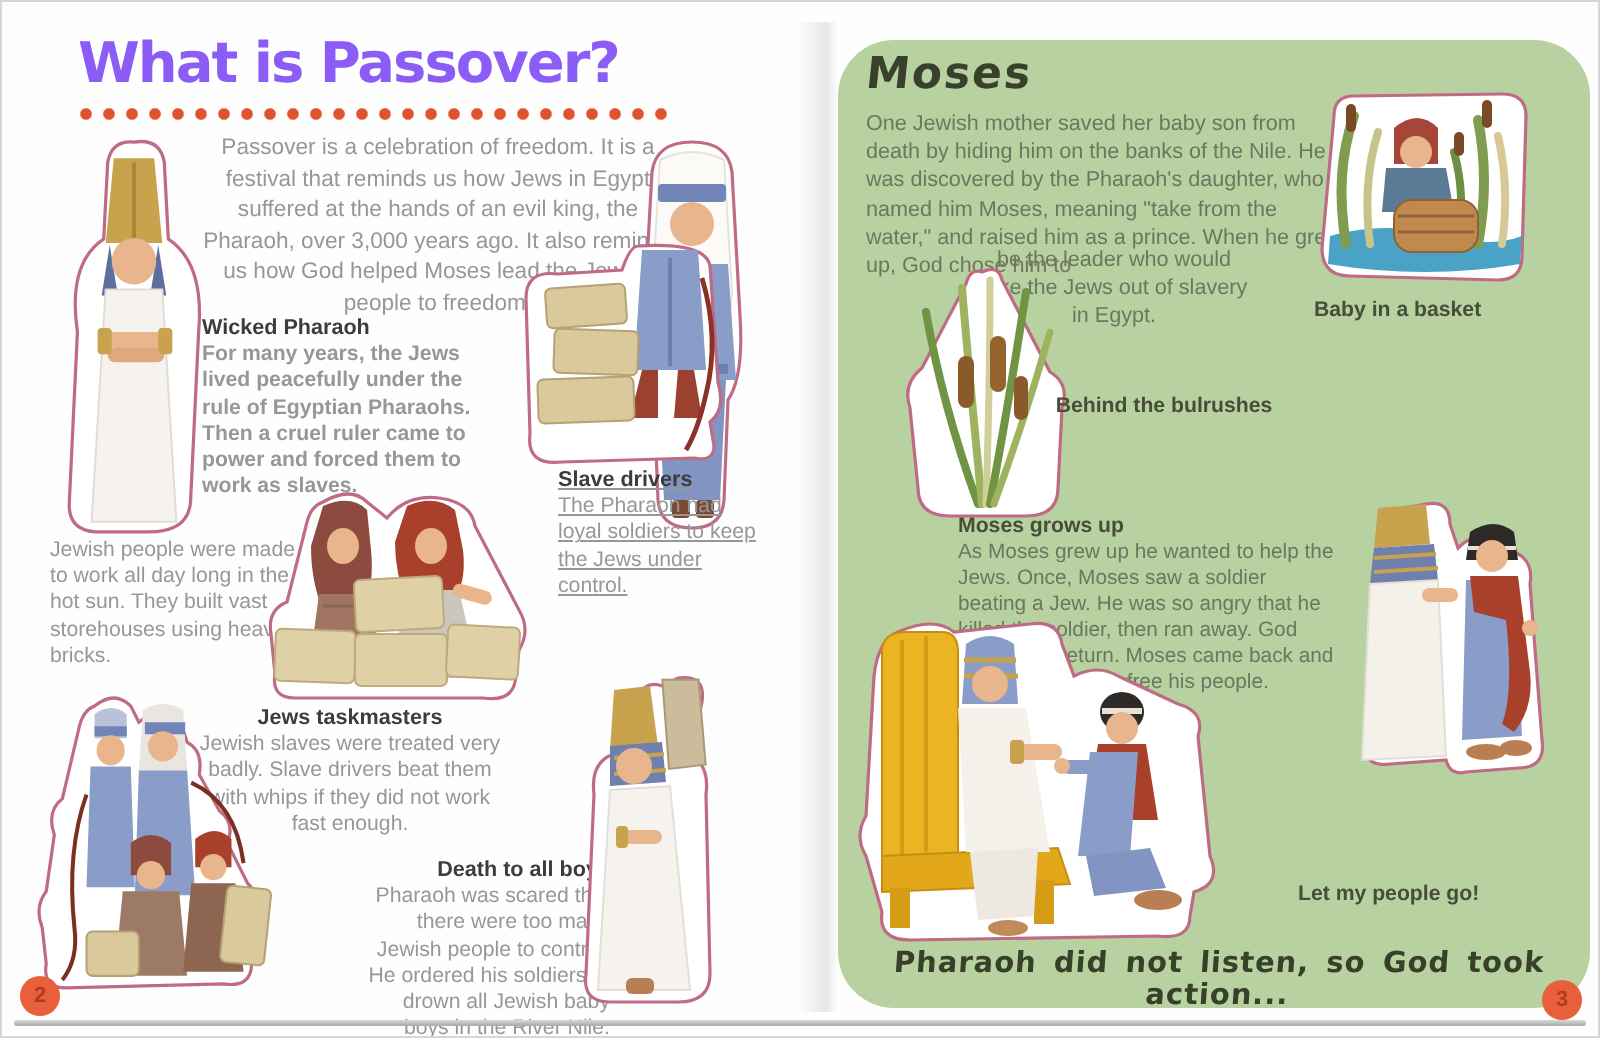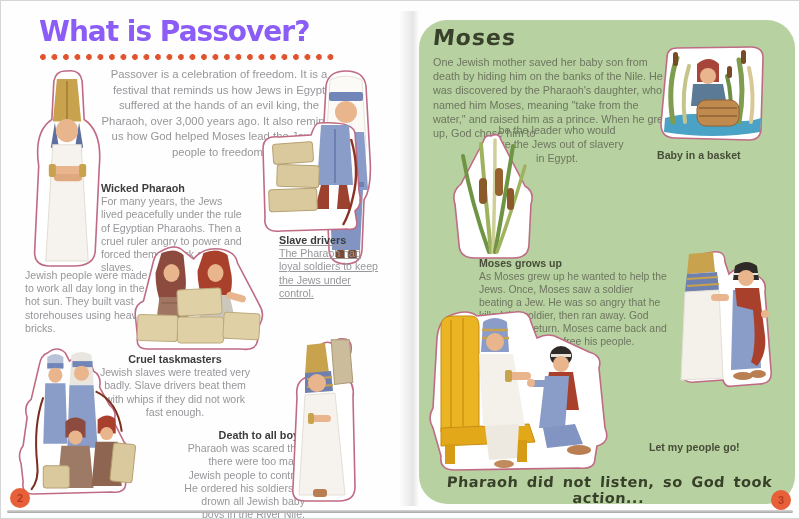--- a/index.html
+++ b/index.html
@@ -84,23 +84,23 @@
         <rect x="31" y="24" width="34" height="9" rx="2" fill="#7285b8"></rect>
         <ellipse cx="48" cy="44" rx="11" ry="11" fill="#e9b58d"></ellipse>
         <path d="M30,64 L66,64 L70,122 L26,122 Z" fill="#8a9cc8"></path>
         <rect x="30" y="114" width="36" height="5" fill="#6b7fb0"></rect>
         <path d="M31,122 L65,122 L62,182 L34,182 Z" fill="#8194c2"></path>
         <rect x="38" y="182" width="9" height="9" rx="2" fill="#7a4a33"></rect>
         <rect x="50" y="182" width="9" height="9" rx="2" fill="#7a4a33"></rect>
       </svg>
     </div>
 
-    <div class="cap" style="left:100px; top:181px; width:142px;">
+    <div class="cap" style="left:100px; top:157px; width:142px;font-weight:bold;">
       <b>Wicked Pharaoh</b>
-      <span>For many years, the Jews lived peacefully under the rule of Egyptian Pharaohs. Then a cruel ruler angry to power and forced them to work as slaves.</span>
+      <span>For many years, the Jews lived peacefully under the rule of Egyptian Pharaohs. Then a cruel ruler came to power and forced them to work as slaves.</span>
     </div>
 
     <div class="sticker" style="left:258px; top:118px; width:110px; height:115px;">
       <svg viewBox="0 0 110 115">
         <path d="M60,4 Q94,2 96,14 L100,72 Q104,86 96,92 L98,104 Q98,112 88,110 L22,112 Q4,114 6,98 L4,30 Q4,16 20,18 L52,16 Q56,4 60,4 Z" fill="#fff" stroke="#bf6b84" stroke-width="1.6"></path>
         <path d="M62,6 L90,6 L94,66 L58,66 Z" fill="#8a9cc8"></path>
         <line x1="76" y1="10" x2="76" y2="64" stroke="#6b7fb0" stroke-width="2"></line>
         <path d="M62,66 L70,66 L70,90 L56,90 Z" fill="#9c4030"></path>
         <path d="M80,66 L88,66 L92,90 L78,90 Z" fill="#9c4030"></path>
         <path d="M92,20 Q101,50 94,78 Q90,96 84,106" fill="none" stroke="#8a3226" stroke-width="2.4"></path>
@@ -135,21 +135,21 @@
         <g fill="#e0d0a6" stroke="#bcab7e">
           <rect x="46" y="48" width="44" height="26" rx="3" transform="rotate(-3 68 61)"></rect>
           <rect x="6" y="74" width="40" height="26" rx="3" transform="rotate(2 26 87)"></rect>
           <rect x="46" y="76" width="46" height="26" rx="3"></rect>
           <rect x="92" y="72" width="36" height="26" rx="3" transform="rotate(3 110 85)"></rect>
         </g>
       </svg>
     </div>
 
     <div class="cap center" style="left:98px; top:352px; width:152px;">
-      <b>Cruel taskmasters</b>
+      <b>Jews taskmasters</b>
       <span>Jewish slaves were treated very badly. Slave drivers beat them with whips if they did not work fast enough.</span>
     </div>
 
     <div class="sticker" style="left:12px; top:344px; width:136px; height:153px;">
       <svg viewBox="0 0 135 152">
         <path d="M34,8 Q44,0 52,8 L56,16 Q66,8 76,14 L80,26 Q88,30 86,42 L96,60 Q104,66 100,76 L110,96 Q118,104 112,114 L112,136 Q112,148 98,146 L20,148 Q8,148 10,136 L8,118 Q4,108 10,100 L14,72 Q10,60 18,54 L26,20 Q28,10 34,8 Z" fill="#fff" stroke="#bf6b84" stroke-width="1.6"></path>
         <path d="M34,12 Q42,6 50,12 L50,24 L34,24 Z" fill="#b8c2d8"></path>
         <rect x="34" y="18" width="16" height="5" fill="#7285b8"></rect>
         <ellipse cx="42" cy="30" rx="7" ry="7.5" fill="#e9b58d"></ellipse>
         <path d="M32,38 L52,38 L54,98 L30,98 Z" fill="#8a9cc8"></path>
@@ -242,20 +242,21 @@
           <path d="M54,120 Q64,66 72,14" stroke="#6f9444" stroke-width="4"></path>
           <path d="M56,120 Q72,76 84,34" stroke="#9fb35e" stroke-width="3.5"></path>
         </g>
         <rect x="38" y="46" width="8" height="26" rx="4" fill="#8a5a2a"></rect>
         <rect x="54" y="36" width="8" height="28" rx="4" fill="#96632e"></rect>
         <rect x="66" y="56" width="7" height="22" rx="3.5" fill="#8a5a2a"></rect>
       </svg>
     </div>
 
     <div class="gcap center" style="left:506px; top:196px; width:150px;">
+      <b>Behind the bulrushes</b>
     </div>
 
     <div class="gcap" style="left:478px; top:256px; width:188px;">
       <b>Moses grows up</b>
       <span>As Moses grew up he wanted to help the Jews. Once, Moses saw a soldier beating a Jew. He was so angry that he killed the soldier, then ran away. God told him to return. Moses came back and asked Pharaoh to free his people.</span>
     </div>
 
     <div class="sticker" style="left:672px; top:248px; width:120px; height:144px;">
       <svg viewBox="0 0 120 142">
         <path d="M18,6 L40,2 Q52,0 52,12 L56,24 Q64,16 76,18 L84,26 Q94,30 92,42 L98,120 Q100,134 86,134 L60,136 Q52,138 50,130 L22,132 Q8,134 10,120 Z" fill="#fff" stroke="#bf6b84" stroke-width="1.6"></path>

